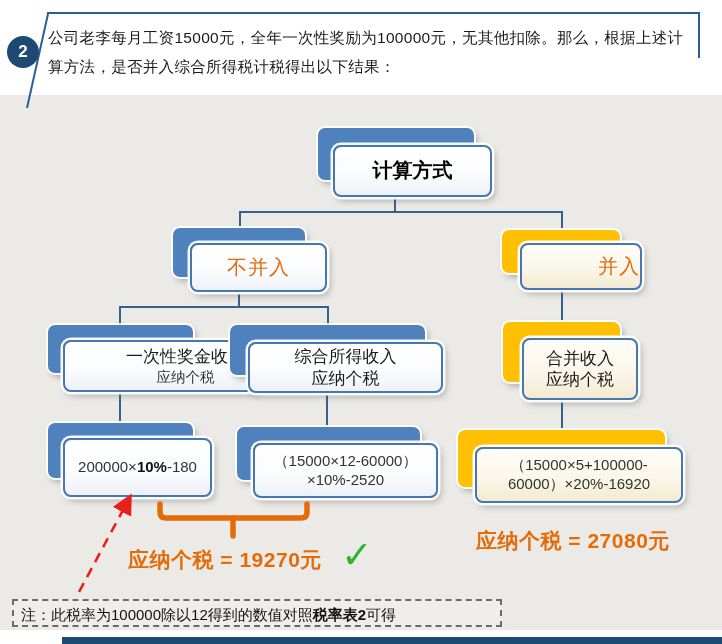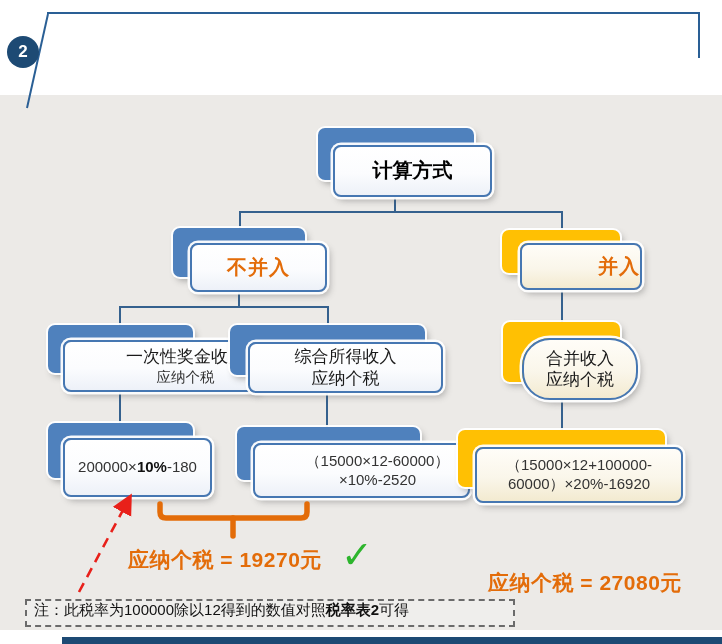--- a/index.html
+++ b/index.html
@@ -34,53 +34,54 @@
   .shadowbox.gold{background:#ffc003;}
   .frontbox{
     position:absolute;border:2px solid #4677b2;border-radius:8px;
     background:linear-gradient(180deg,#ffffff 0%,#fbfcfe 55%,#edf1f8 100%);
     box-shadow:0 0 0 2.5px rgba(255,255,255,.95), 3px 4px 6px rgba(90,90,90,.4);
     display:flex;flex-direction:column;align-items:center;justify-content:center;
     text-align:center;line-height:1.25;
   }
   .frontbox.cream{background:linear-gradient(180deg,#fffdf8 0%,#faf6ea 55%,#f3ead0 100%);}
   .lbl-root{font-size:20px;font-weight:700;color:#000;}
-  .lbl-branch{font-size:20px;font-weight:700;color:#e36c09;letter-spacing:1px;}
+  .lbl-branch{font-size:20px;font-weight:400;color:#e36c09;letter-spacing:1px;}
   .t-title{font-size:17px;color:#1a1a1a;}
   .t-sub-sm{font-size:14.5px;color:#333;}
   .t-sub{font-size:17px;color:#1a1a1a;}
   .t-formula{font-size:15px;color:#333;}
   .t-formula b{color:#111;text-align:center;}
   
   .result{
     position:absolute;font-size:21px;font-weight:700;color:#e36c09;
     letter-spacing:.5px;z-index:4;white-space:nowrap;
   }
   .check{
     position:absolute;left:341px;top:533px;font-size:38px;font-weight:700;color:#2db52d;
     font-family:"DejaVu Sans",sans-serif;z-index:4;
   }
   
   .note-box{
-    position:absolute;left:25px;top:599px;width:490px;height:28px;
+    position:absolute;left:12px;top:599px;width:490px;height:28px;
     border:2px dashed #6b6b6b;background:#efeeec;z-index:4;
-    display:flex;align-items:flex-start;padding-left:7px;box-sizing:border-box;
+    display:flex;align-items:flex-end;padding-left:7px;box-sizing:border-box;
     font-size:15px;color:#111;white-space:nowrap;
   }
   
   .overlay{position:absolute;left:0;top:0;width:722px;height:644px;z-index:3;pointer-events:none;}
 </style>
 </head>
 <body>
 
 <div id="stage">
 
   <div class="top-hline"></div>
   <div class="top-vline"></div>
   <div class="num-badge">2</div>
+  <div class="intro">公司老李每月工资15000元，全年一次性奖励为100000元，无其他扣除。那么，根据上述计算方法，是否并入综合所得税计税得出以下结果：</div>
 
   <div class="panel"></div>
   <div class="bottom-bar"></div>
 
   <div class="conn" style="left:394px;top:197px;width:2px;height:16px;"></div>
   <div class="conn" style="left:239px;top:211px;width:324px;height:2px;"></div>
   <div class="conn" style="left:239px;top:211px;width:2px;height:18px;"></div>
   <div class="conn" style="left:561px;top:211px;width:2px;height:20px;"></div>
   <div class="conn" style="left:238px;top:291px;width:2px;height:17px;"></div>
   <div class="conn" style="left:119px;top:306px;width:210px;height:2px;"></div>
@@ -123,51 +124,51 @@
   <div class="node" style="left:230px;top:325px;">
     <div class="shadowbox blue" style="left:0;top:0;width:195px;height:50px;"></div>
     <div class="frontbox" style="left:18px;top:17px;width:191px;height:47px;">
       <span class="t-title">综合所得收入</span>
       <span class="t-sub">应纳个税</span>
     </div>
   </div>
 
   <div class="node" style="left:503px;top:322px;">
     <div class="shadowbox gold" style="left:0;top:0;width:117px;height:60px;"></div>
-    <div class="frontbox cream" style="left:19px;top:16px;width:112px;height:58px;border-radius:28px;">
+    <div class="frontbox cream" style="left:19px;top:16px;width:112px;height:58px;">
       <span class="t-sub">合并收入</span>
       <span class="t-sub">应纳个税</span>
     </div>
   </div>
 
   <div class="node" style="left:48px;top:423px;">
     <div class="shadowbox blue" style="left:0;top:0;width:145px;height:55px;"></div>
     <div class="frontbox" style="left:15px;top:15px;width:145px;height:55px;">
       <span class="t-formula"><span>200000×</span><b>10%</b><span>-180</span></span>
     </div>
   </div>
 
   <div class="node" style="left:237px;top:427px;">
     <div class="shadowbox blue" style="left:0;top:0;width:183px;height:53px;"></div>
-    <div class="frontbox" style="left:16px;top:16px;width:181px;height:51px;padding-left:32px;">
+    <div class="frontbox" style="left:16px;top:16px;width:181px;height:51px;">
       <span class="t-formula">（15000×12-60000）</span>
       <span class="t-formula">×10%-2520</span>
     </div>
   </div>
 
   <div class="node" style="left:458px;top:430px;">
     <div class="shadowbox gold" style="left:0;top:0;width:207px;height:57px;"></div>
     <div class="frontbox cream" style="left:17px;top:17px;width:204px;height:52px;">
-      <span class="t-formula">（15000×12+100000-</span>
+      <span class="t-formula">（15000×5+100000-</span>
       <span class="t-formula">60000）×20%-16920</span>
     </div>
   </div>
 
   <div class="result" style="left:128px;top:546px;">应纳个税 = 19270元</div>
-  <div class="result" style="left:488px;top:527px;margin-top:42px;">应纳个税 = 27080元</div>
+  <div class="result" style="left:476px;top:527px;">应纳个税 = 27080元</div>
   <div class="check">✓</div>
 
   <svg class="overlay" viewBox="0 0 722 644">
     <defs>
       <marker id="arrowhead" markerWidth="9" markerHeight="9" refX="6.5" refY="4" orient="auto">
         <path d="M0,0 L8,4 L0,8 Z" fill="#e8201a"></path>
       </marker>
     </defs>
     <line x1="48" y1="14" x2="27" y2="108" stroke="#2a5f95" stroke-width="2"></line>
     <path d="M160,504 V512 Q160,518 166,518 H301 Q307,518 307,512 V504" fill="none" stroke="#e36c09" stroke-width="5.5" stroke-linecap="round" stroke-linejoin="round"></path>

